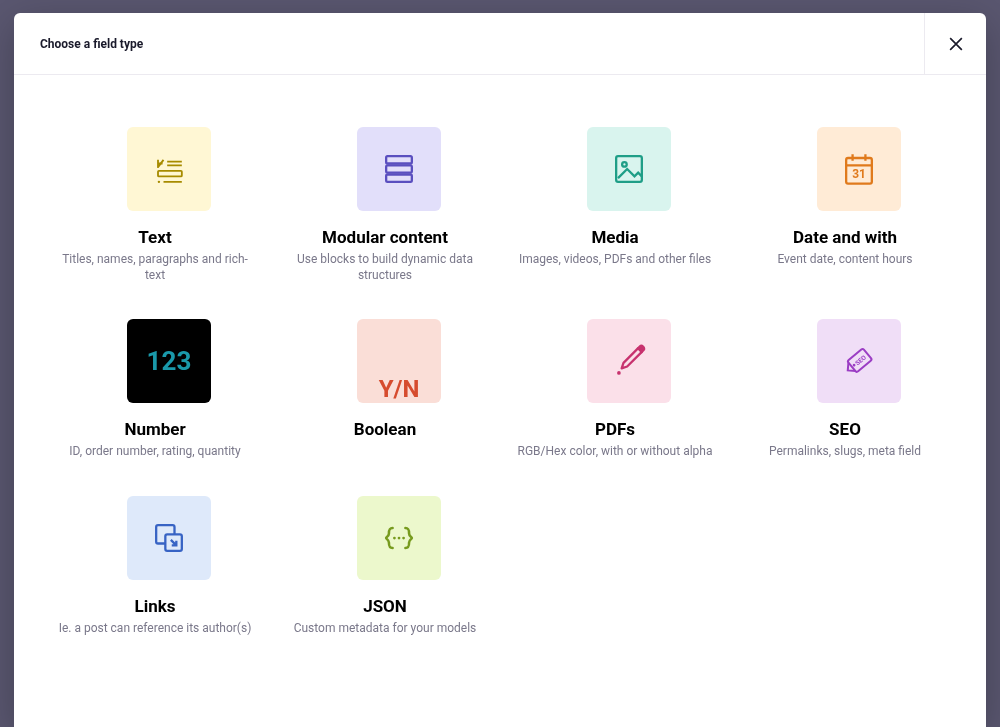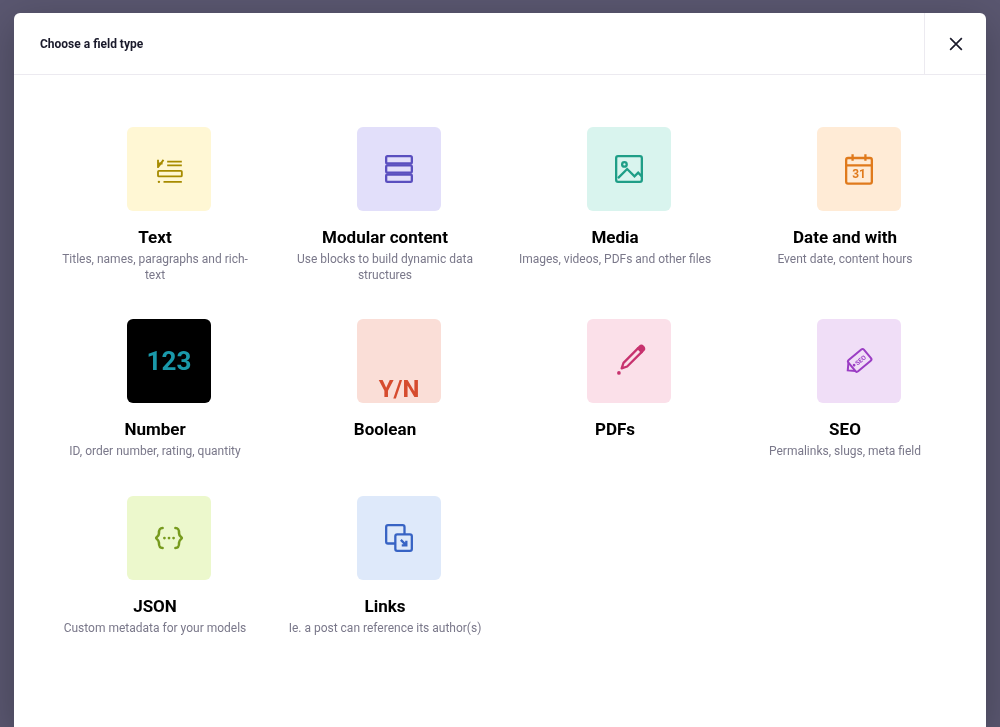--- a/index.html
+++ b/index.html
@@ -214,58 +214,59 @@
 
       <div class="card">
         <div class="icon-box bg-pink">
           <svg viewBox="0 0 48 48" fill="none" stroke="#C7326E" stroke-width="2.5">
             <path d="M34 10 L38 14 L22 30 L16 32 L18 26 Z" stroke-linejoin="round"></path>
             <path d="M36 8 C38 6 42 10 40 12 L38 14 L34 10 Z" fill="#C7326E"></path>
             <circle cx="13" cy="37" r="2" fill="#C7326E" stroke="none"></circle>
           </svg>
         </div>
         <div class="card-title">PDFs</div>
+        <div class="card-desc">RGB/Hex color, with or without alpha</div>
       </div>
 
       <div class="card">
         <div class="icon-box bg-purple">
           <svg viewBox="0 0 48 48" fill="none" stroke="#9B3DC4" stroke-width="2.2">
             <g transform="rotate(-40 24 24)">
               <rect x="14" y="16" width="22" height="16" rx="2"></rect>
               <path d="M14 18 L8 24 L14 30"></path>
               <circle cx="17" cy="24" r="1.5" fill="#9B3DC4" stroke="none"></circle>
               <text x="26" y="27" font-size="7" font-weight="700" fill="#9B3DC4" stroke="none" text-anchor="middle">SEO</text>
             </g>
           </svg>
         </div>
         <div class="card-title">SEO</div>
         <div class="card-desc">Permalinks, slugs, meta field</div>
       </div>
 
       <div class="card">
+        <div class="icon-box bg-blue">
+          <svg viewBox="0 0 48 48" fill="none" stroke="#3763C4" stroke-width="2.5">
+            <rect x="10" y="10" width="20" height="20" rx="2"></rect>
+            <rect x="20" y="20" width="18" height="18" rx="2" fill="#DEE9FA"></rect>
+            <path d="M26 26 L32 32 M32 27 L32 32 L27 32"></path>
+          </svg>
+        </div>
+        <div class="card-title">Links</div>
+        <div class="card-desc">Ie. a post can reference its author(s)</div>
+      </div>
+
+      <div class="card">
         <div class="icon-box bg-lime">
           <svg viewBox="0 0 48 48" fill="none" stroke="#779B1E" stroke-width="2.8" stroke-linecap="round">
             <path d="M17 13 C13 13 13 16 13 19 C13 22 10 23 10 24 C10 25 13 26 13 29 C13 32 13 35 17 35"></path>
             <path d="M31 13 C35 13 35 16 35 19 C35 22 38 23 38 24 C38 25 35 26 35 29 C35 32 35 35 31 35"></path>
             <circle cx="19" cy="24" r="1.5" fill="#779B1E" stroke="none"></circle>
             <circle cx="24" cy="24" r="1.5" fill="#779B1E" stroke="none"></circle>
             <circle cx="29" cy="24" r="1.5" fill="#779B1E" stroke="none"></circle>
           </svg>
         </div>
         <div class="card-title">JSON</div>
         <div class="card-desc">Custom metadata for your models</div>
       </div>
 
-      <div class="card">
-        <div class="icon-box bg-blue">
-          <svg viewBox="0 0 48 48" fill="none" stroke="#3763C4" stroke-width="2.5">
-            <rect x="10" y="10" width="20" height="20" rx="2"></rect>
-            <rect x="20" y="20" width="18" height="18" rx="2" fill="#DEE9FA"></rect>
-            <path d="M26 26 L32 32 M32 27 L32 32 L27 32"></path>
-          </svg>
-        </div>
-        <div class="card-title">Links</div>
-        <div class="card-desc">Ie. a post can reference its author(s)</div>
-      </div>
-
     </div>
   </div>
 </div>
 
 </body></html>

